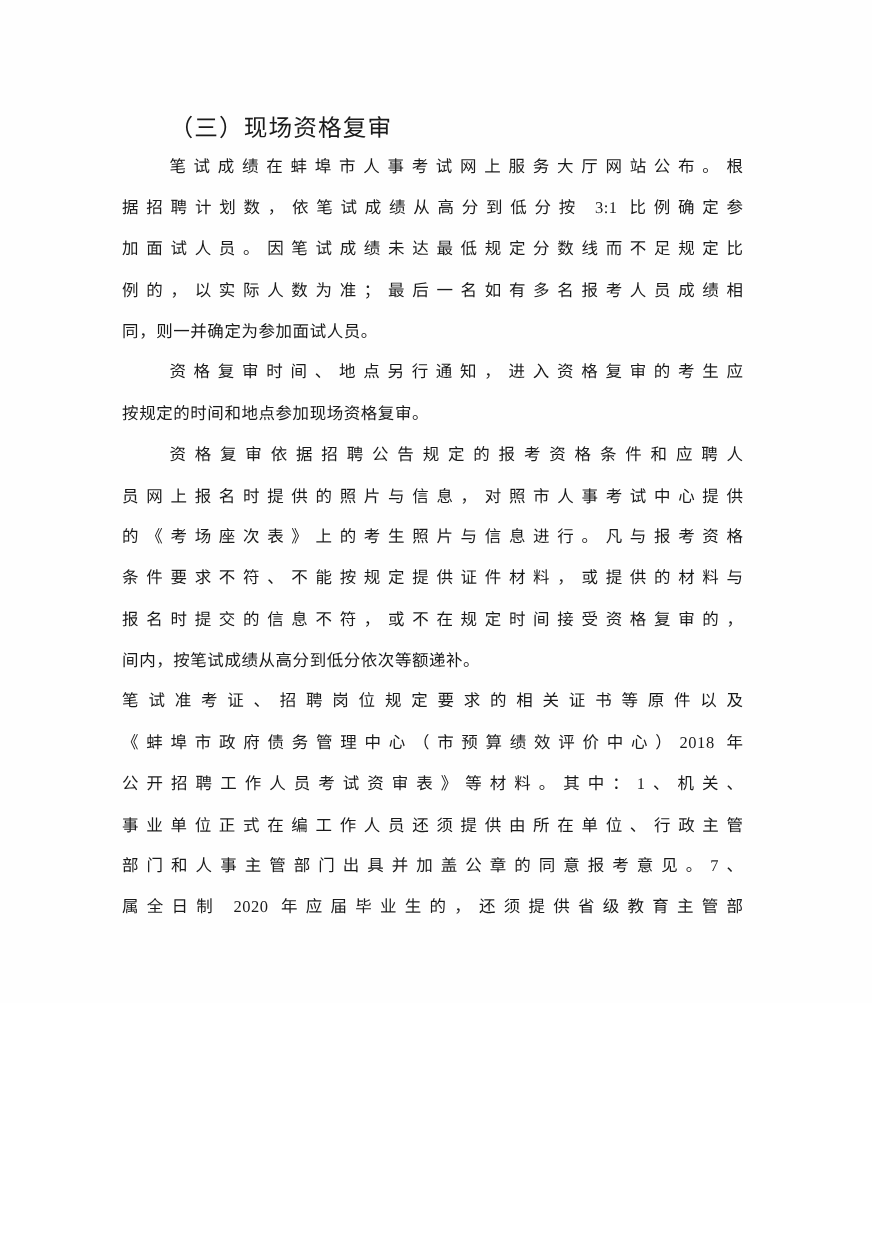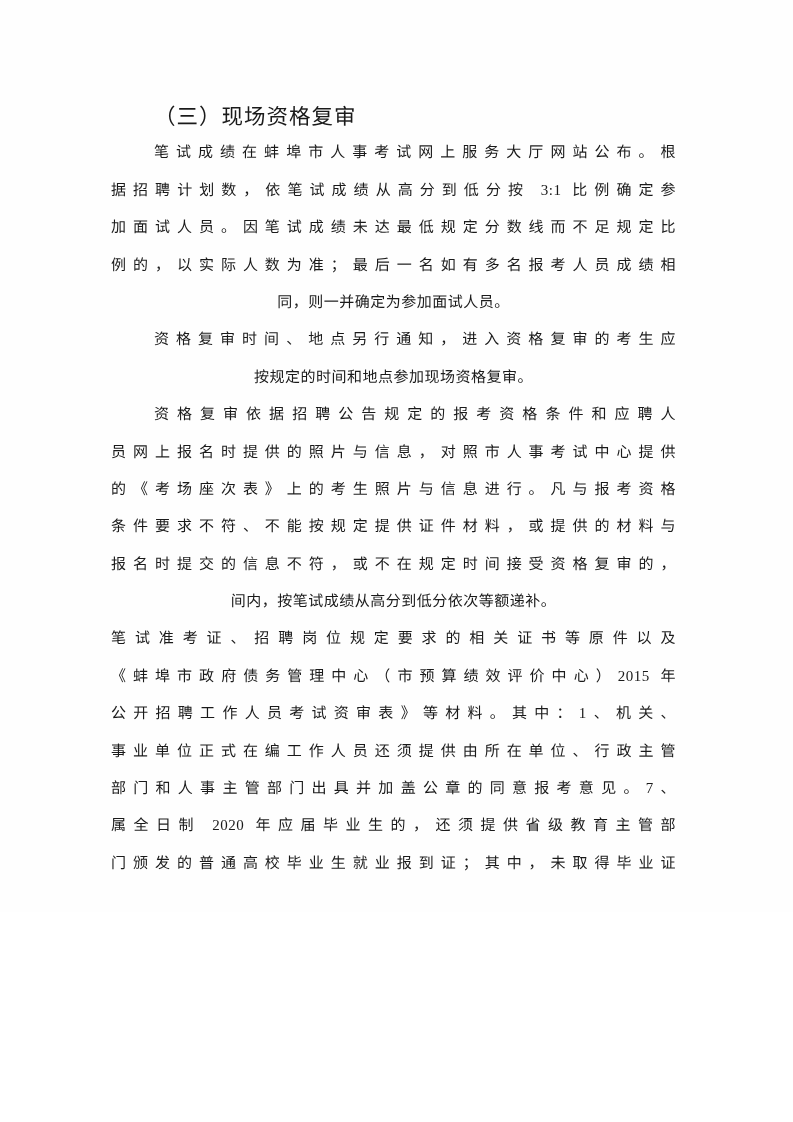--- a/index.html
+++ b/index.html
@@ -30,21 +30,21 @@
     white-space: normal;
     overflow: visible;
   }
   
   .full {
     text-align: justify;
     text-align-last: justify;
   }
   
   .pend {
-    text-align: center;
+    text-align: left;
     text-align-last: auto;
   }
   
   .pstart {
     text-indent: 43px;
   }
   .heading {
     font-size: 21.5px;
     line-height: 37.4px;
     height: 37.4px;
@@ -87,24 +87,23 @@
       <div class="line full pstart">资格复审依据招聘公告规定的报考资格条件和应聘人</div>
       <div class="line full">员网上报名时提供的照片与信息，对照市人事考试中心提供</div>
       <div class="line full">的《考场座次表》上的考生照片与信息进行。凡与报考资格</div>
       <div class="line full">条件要求不符、不能按规定提供证件材料，或提供的材料与</div>
       <div class="line full">报名时提交的信息不符，或不在规定时间接受资格复审的，</div>
       <div class="line pend">间内，按笔试成绩从高分到低分依次等额递补。</div>
     </div>
 
     <div>
       <div class="line full">笔试准考证、招聘岗位规定要求的相关证书等原件以及</div>
-      <div class="line full">《蚌埠市政府债务管理中心（市预算绩效评价中心）2015 年</div>
+      <div class="line full">《蚌埠市政府债务管理中心（市预算绩效评价中心）2018 年</div>
       <div class="line full">公开招聘工作人员考试资审表》等材料。其中：1、机关、</div>
       <div class="line full">事业单位正式在编工作人员还须提供由所在单位、行政主管</div>
       <div class="line full">部门和人事主管部门出具并加盖公章的同意报考意见。7、</div>
       <div class="line full">属全日制 2020 年应届毕业生的，还须提供省级教育主管部</div>
-      <div class="line full">门颁发的普通高校毕业生就业报到证；其中，未取得毕业证</div>
     </div>
 
   </div>
 
   <div class="page-number">- 6 -</div>
 </div>
 
 </body></html>

